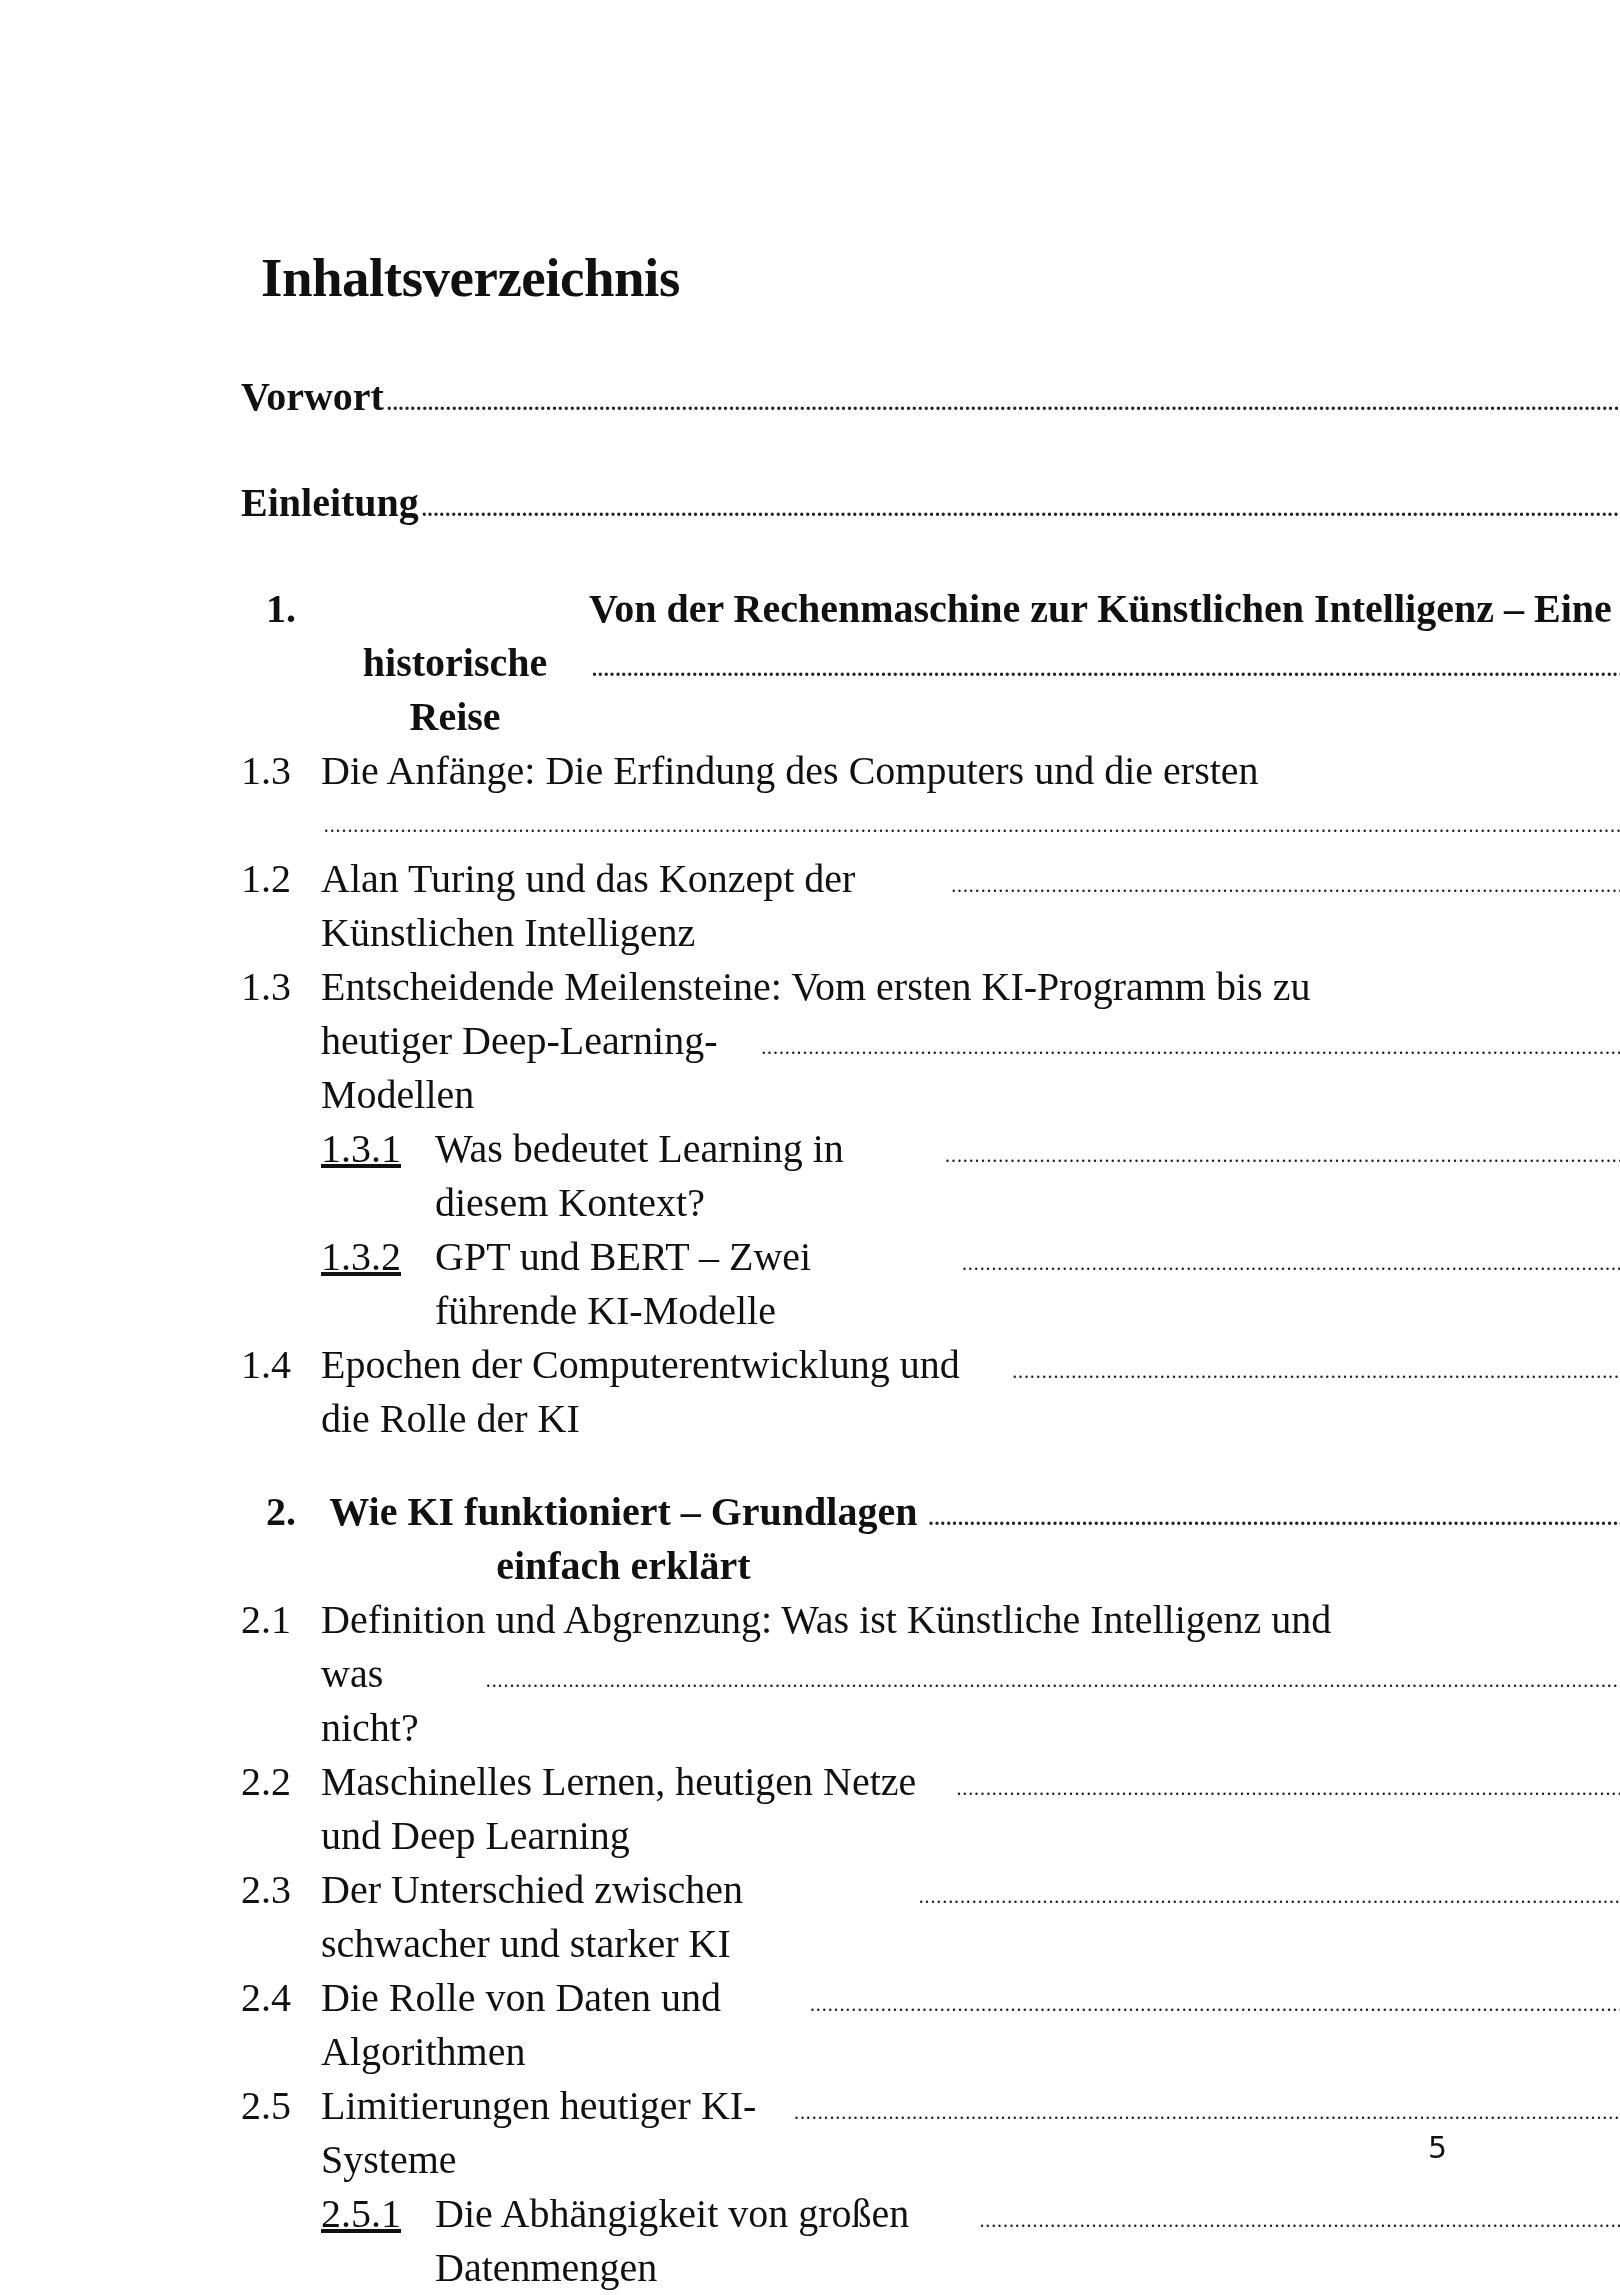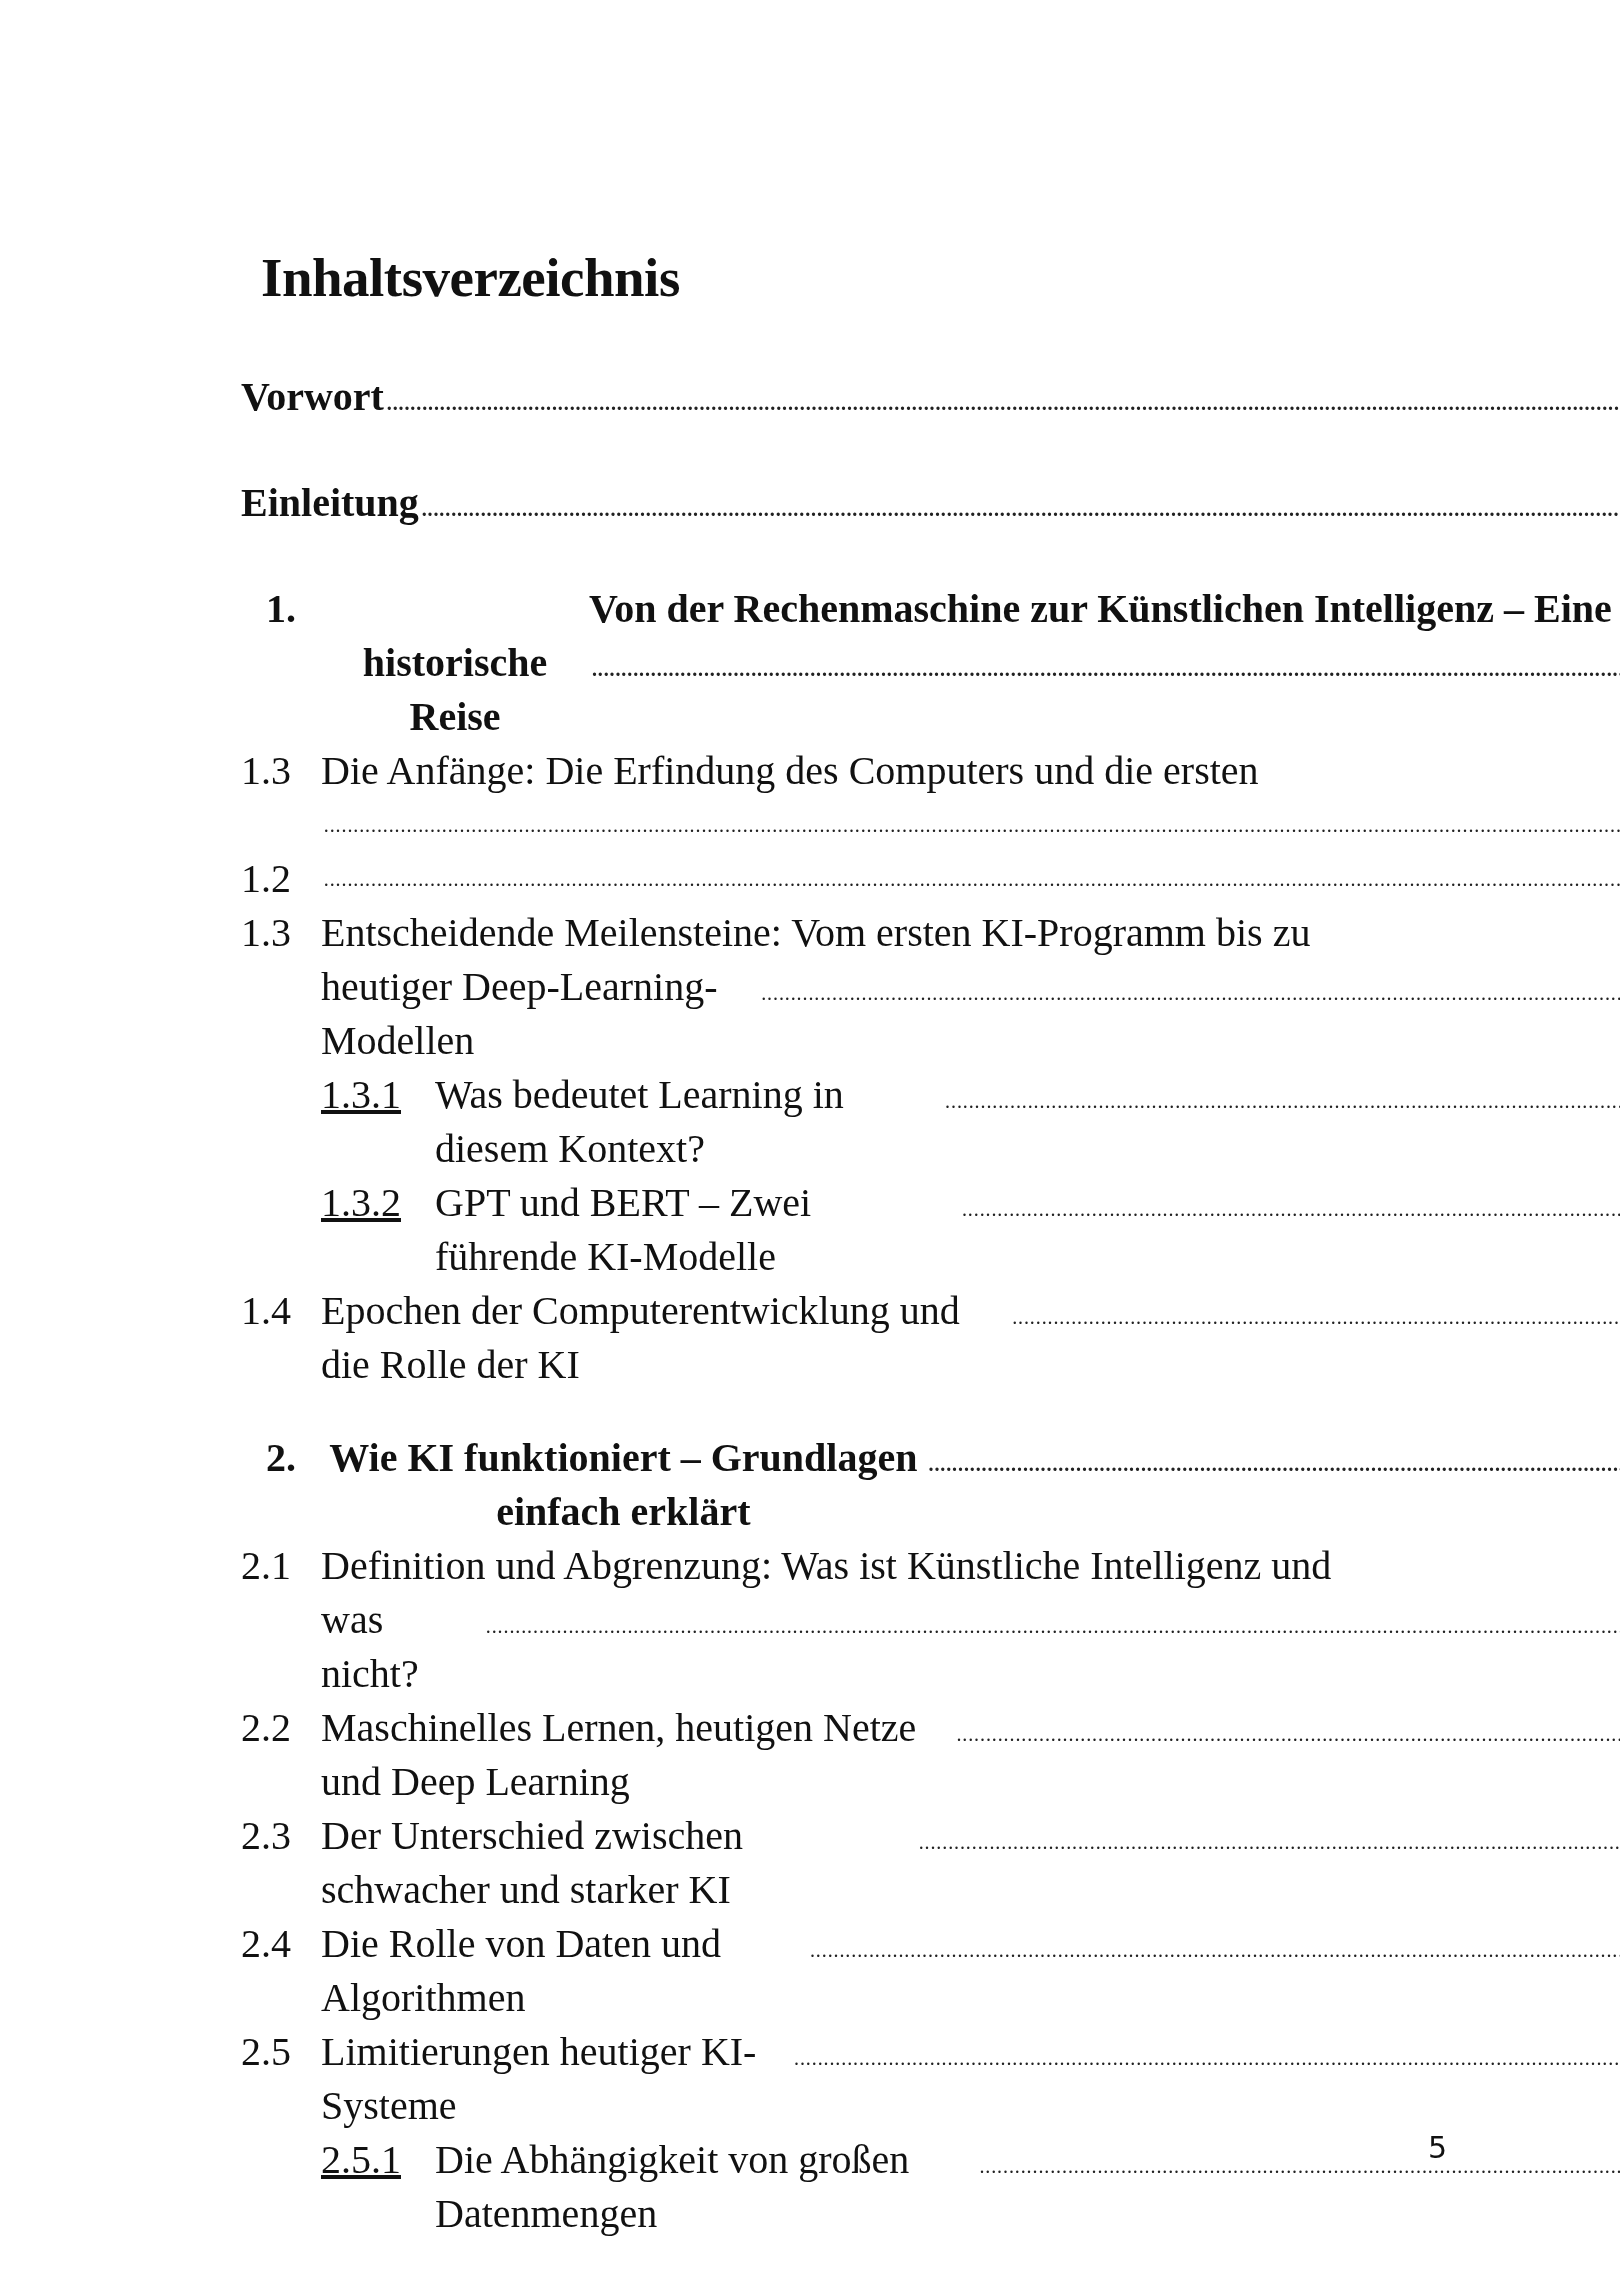--- a/index.html
+++ b/index.html
@@ -74,20 +74,21 @@
         <span class="leader">........................................................................................................................................................................................................................................</span>
 
       </div>
     </div>
   </div>
 
   <div class="entry lvl2">
     <span class="num">1.2</span>
     <div class="body">
         <div class="text-wrap">
+      <span class="text">Alan Turing und das Konzept der Künstlichen Intelligenz</span>
       <span class="leader">........................................................................................................................................................................................................................................</span>
 
     </div>
       </div>
   </div>
 
   <div class="entry lvl2">
     <span class="num">1.3</span>
     <div class="body">
       <div>Entscheidende Meilensteine: Vom ersten KI-Programm bis zu</div>

